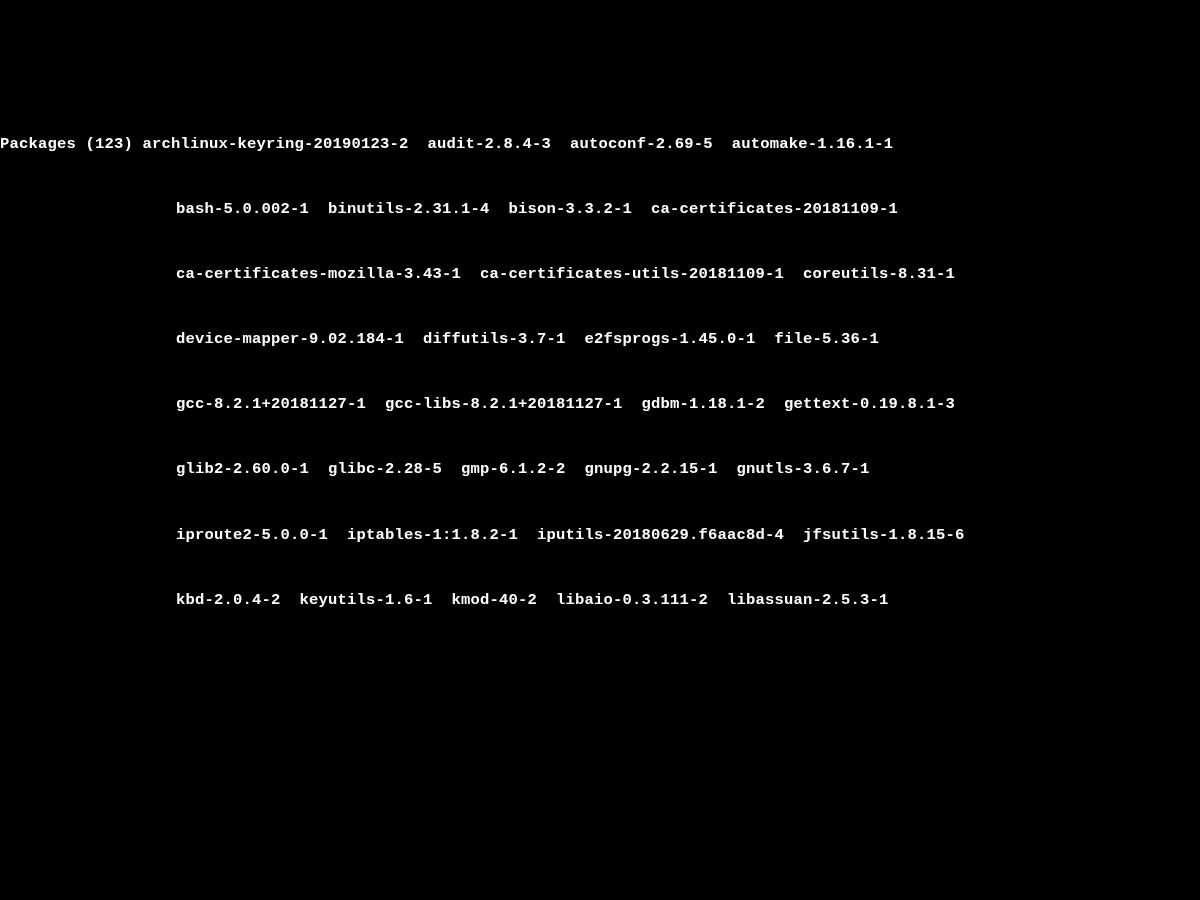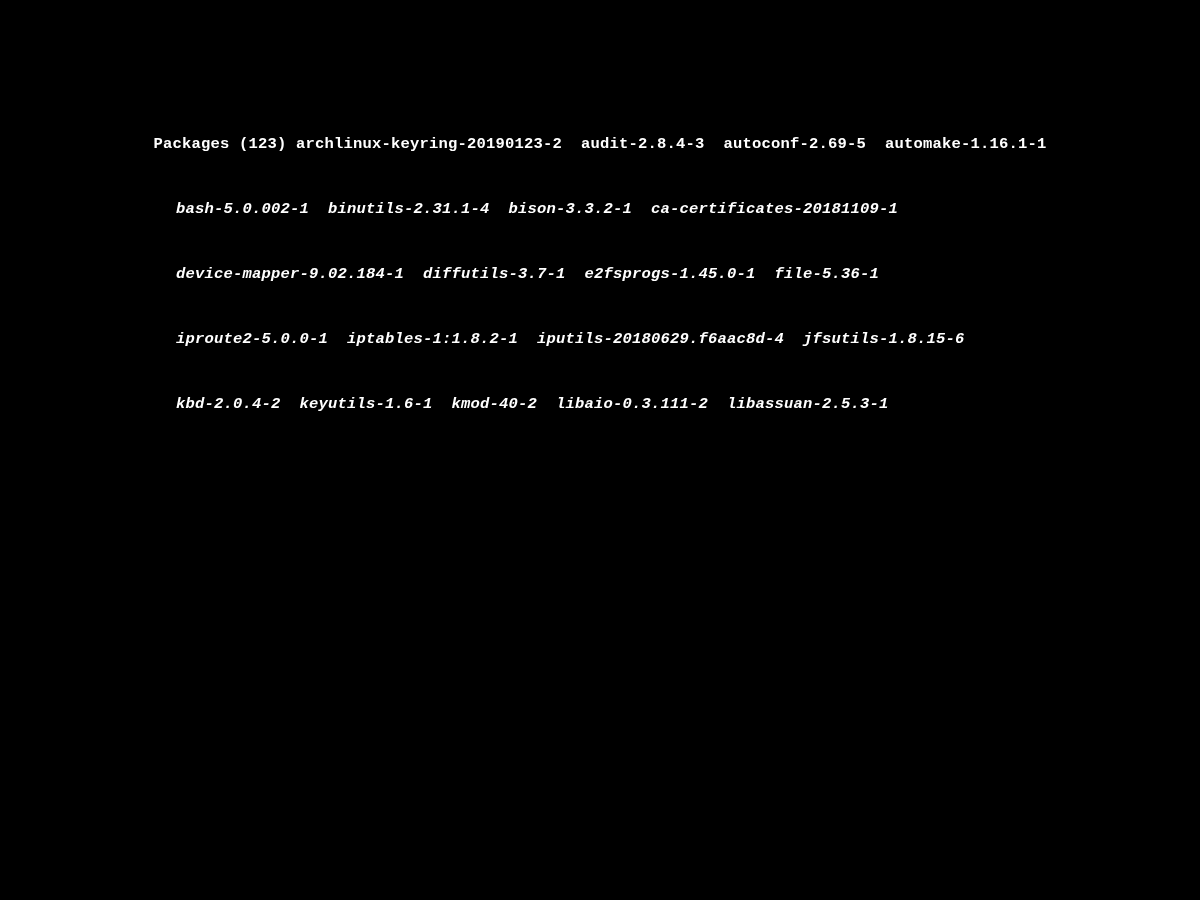--- a/index.html
+++ b/index.html
@@ -20,36 +20,37 @@
     .pkg-header {
       display: inline;
     }
     .pkg-block {
       padding-left: 0;
     }
     .indent {
       padding-left: 176px;
       text-indent: 0;
       display: block;
-      font-style: italic;
     }
     .first-line {
       display: block;
-      text-align: center;
     }
   </style>
 </head>
 <body>
 
 
 
 <div class="pkg-block">
   <span class="first-line"><span class="pkg-header">Packages (123)</span> <span>archlinux-keyring-20190123-2  audit-2.8.4-3  autoconf-2.69-5  automake-1.16.1-1</span></span>
   <span class="indent">bash-5.0.002-1  binutils-2.31.1-4  bison-3.3.2-1  ca-certificates-20181109-1</span>
+  <span class="indent">ca-certificates-mozilla-3.43-1  ca-certificates-utils-20181109-1  coreutils-8.31-1</span>
   <span class="indent">device-mapper-9.02.184-1  diffutils-3.7-1  e2fsprogs-1.45.0-1  file-5.36-1</span>
+  <span class="indent">gcc-8.2.1+20181127-1  gcc-libs-8.2.1+20181127-1  gdbm-1.18.1-2  gettext-0.19.8.1-3</span>
+  <span class="indent">glib2-2.60.0-1  glibc-2.28-5  gmp-6.1.2-2  gnupg-2.2.15-1  gnutls-3.6.7-1</span>
   <span class="indent">iproute2-5.0.0-1  iptables-1:1.8.2-1  iputils-20180629.f6aac8d-4  jfsutils-1.8.15-6</span>
   <span class="indent">kbd-2.0.4-2  keyutils-1.6-1  kmod-40-2  libaio-0.3.111-2  libassuan-2.5.3-1</span>
   
   
   
   
   
   
   
   

